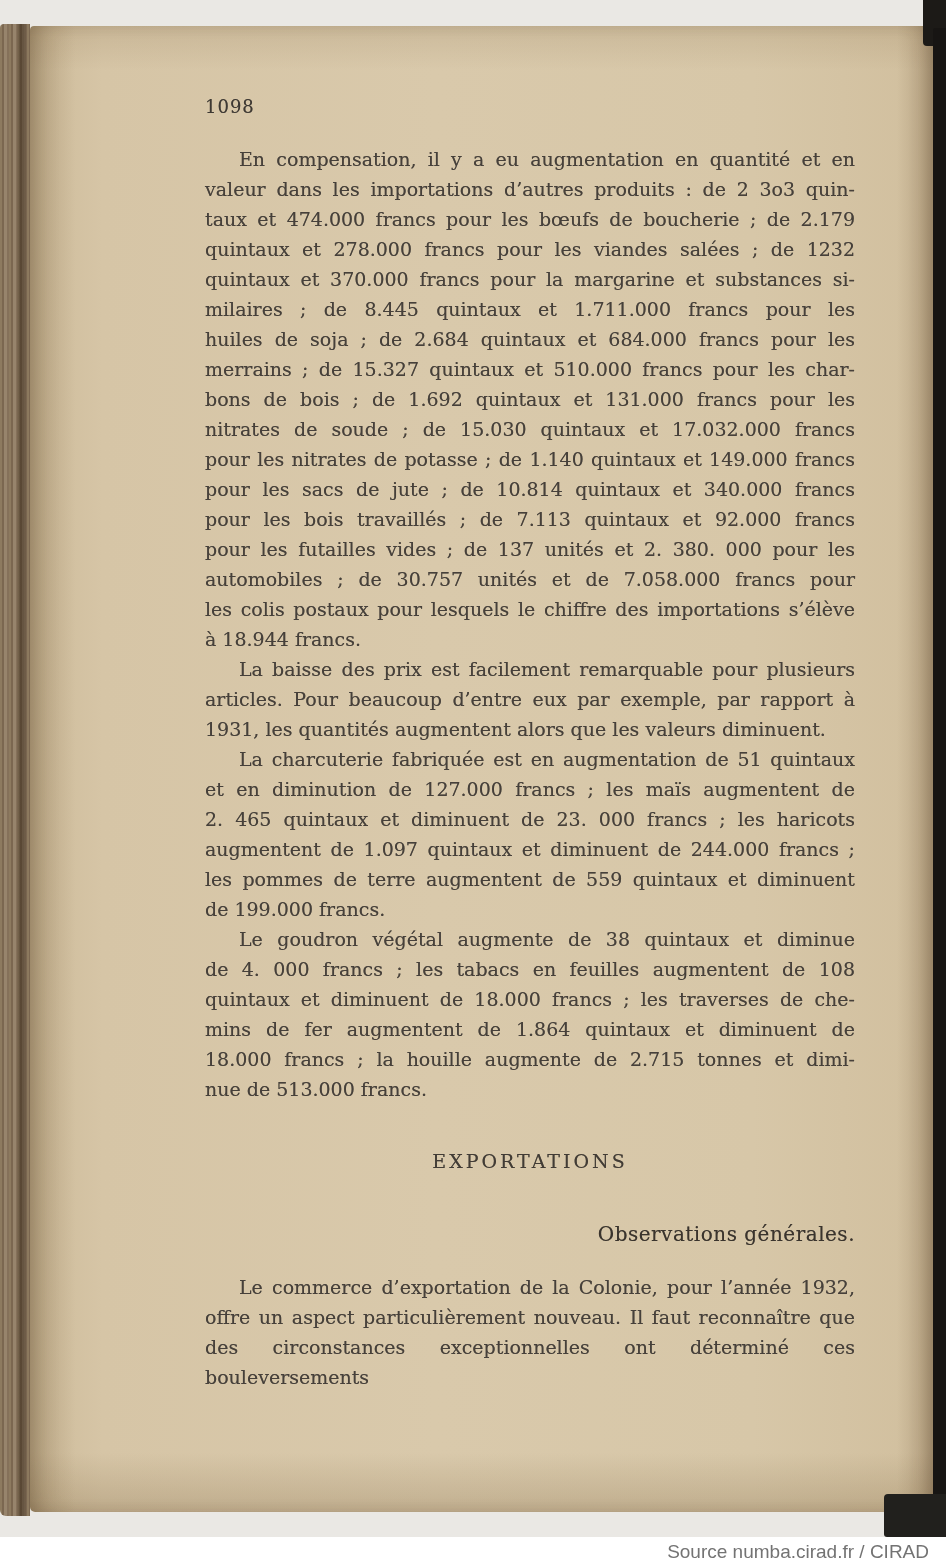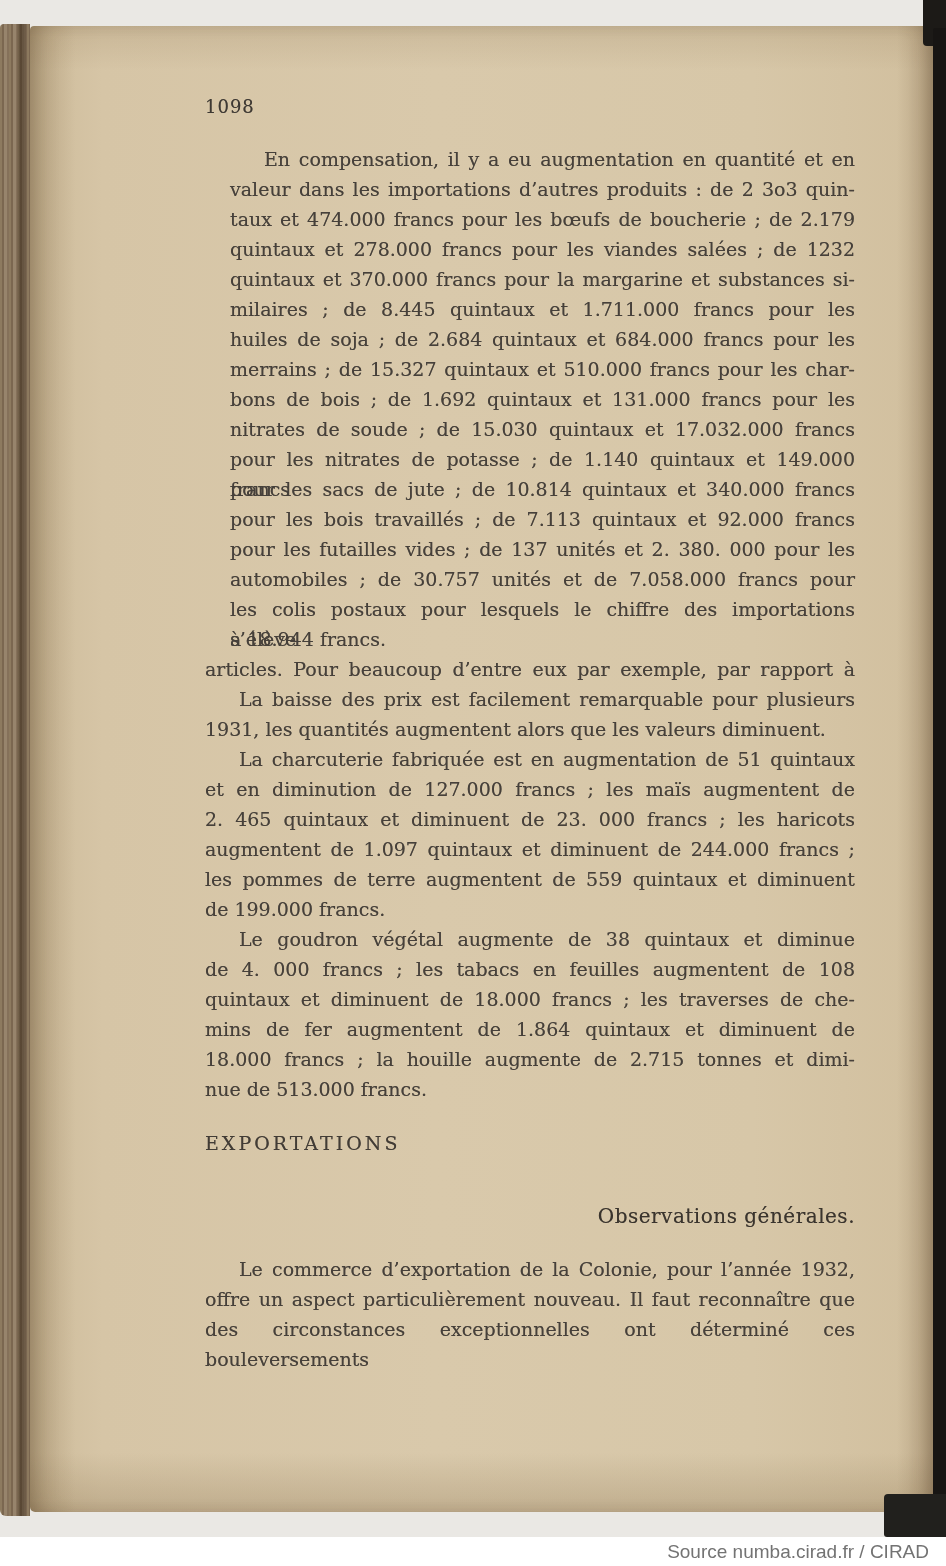--- a/index.html
+++ b/index.html
@@ -36,26 +36,26 @@
   .text-col{
     position:absolute;left:175px;top:0;width:650px;
     color:#46403a;
     text-shadow:0 0 .6px rgba(70,64,58,.55);
   }
   .header-row{margin-top:68px;position:relative;height:26px;}
   .page-number{position:absolute;left:0;top:2px;font-size:18px;letter-spacing:1px;color:#3e3933;}
   .journal-title{text-align:center;font-size:15px;letter-spacing:2.6px;color:#3f3a34;padding-left:40px;}
 
   .para{font-size:19px;line-height:30px;text-align:justify;}
-  .para-first{margin-top:24px;margin-left:25px;}
+  .para-first{margin-top:24px;}
   .line{text-align:justify;text-align-last:justify;height:30px;overflow:visible;}
   .line.first{text-indent:34px;}
   .line.last{text-align-last:left;}
 
-  .h-export{margin-top:24px;text-align:left;font-size:19px;letter-spacing:3px;color:#423c35;line-height:30px;}
+  .h-export{margin-top:42px;text-align:center;font-size:19px;letter-spacing:3px;color:#423c35;line-height:30px;}
   .h-obs{margin-top:44px;text-align:right;font-size:20px;font-weight:normal;color:#3a342d;line-height:28px;letter-spacing:.5px;}
   .after-block{margin-top:24px;}
 
   
   .footer{
     position:absolute;left:0;bottom:0;width:946px;height:29px;background:#ffffff;
     display:flex;align-items:center;justify-content:flex-end;
     padding-right:17px;box-sizing:border-box;
     font-family:"Liberation Sans","DejaVu Sans",sans-serif;
     font-size:19px;color:#737373;
@@ -88,22 +88,22 @@
             <div class="line">nitrates de soude ; de 15.030 quintaux et 17.032.000 francs</div>
             <div class="line">pour les nitrates de potasse ; de 1.140 quintaux et 149.000 francs</div>
             <div class="line">pour les sacs de jute ; de 10.814 quintaux et 340.000 francs</div>
             <div class="line">pour les bois travaillés ; de 7.113 quintaux et 92.000 francs</div>
             <div class="line">pour les futailles vides ; de 137 unités et 2. 380. 000 pour les</div>
             <div class="line">automobiles ; de 30.757 unités et de 7.058.000 francs pour</div>
             <div class="line">les colis postaux pour lesquels le chiffre des importations s’élève</div>
             <div class="line last">à 18.944 francs.</div>
           </div>
           <div class="para">
+            <div class="line first">La baisse des prix est facilement remarquable pour plusieurs</div>
             <div class="line">articles. Pour beaucoup d’entre eux par exemple, par rapport à</div>
-            <div class="line first">La baisse des prix est facilement remarquable pour plusieurs</div>
             <div class="line last">1931, les quantités augmentent alors que les valeurs diminuent.</div>
           </div>
           <div class="para">
             <div class="line first">La charcuterie fabriquée est en augmentation de 51 quintaux</div>
             <div class="line">et en diminution de 127.000 francs ; les maïs augmentent de</div>
             <div class="line">2. 465 quintaux et diminuent de 23. 000 francs ; les haricots</div>
             <div class="line">augmentent de 1.097 quintaux et diminuent de 244.000 francs ;</div>
             <div class="line">les pommes de terre augmentent de 559 quintaux et diminuent</div>
             <div class="line last">de 199.000 francs.</div>
           </div>

